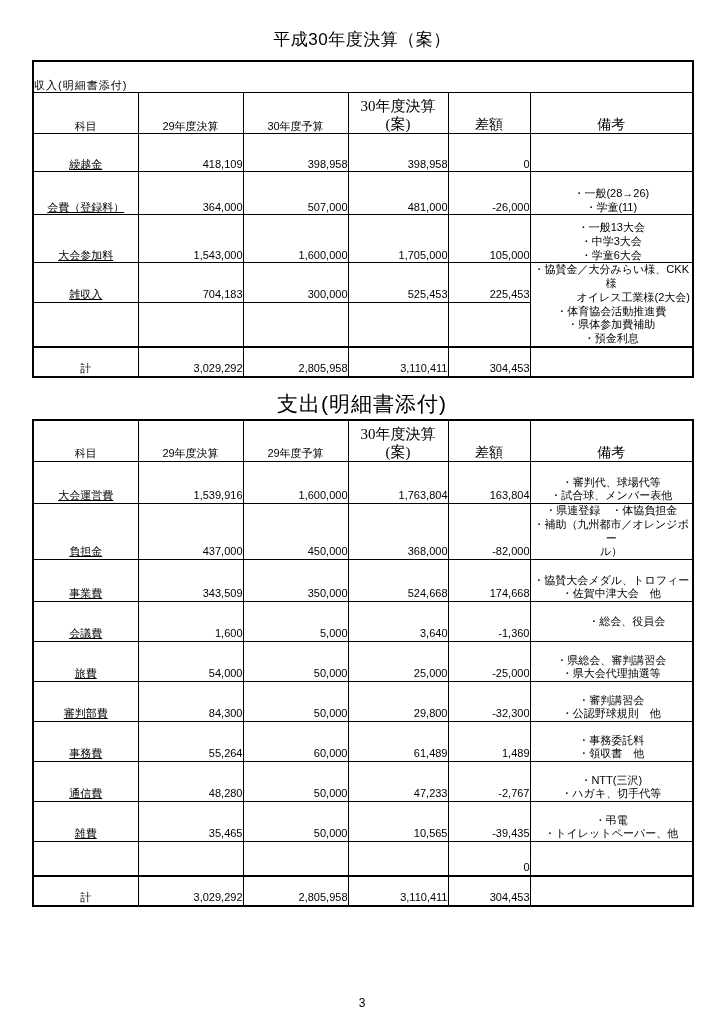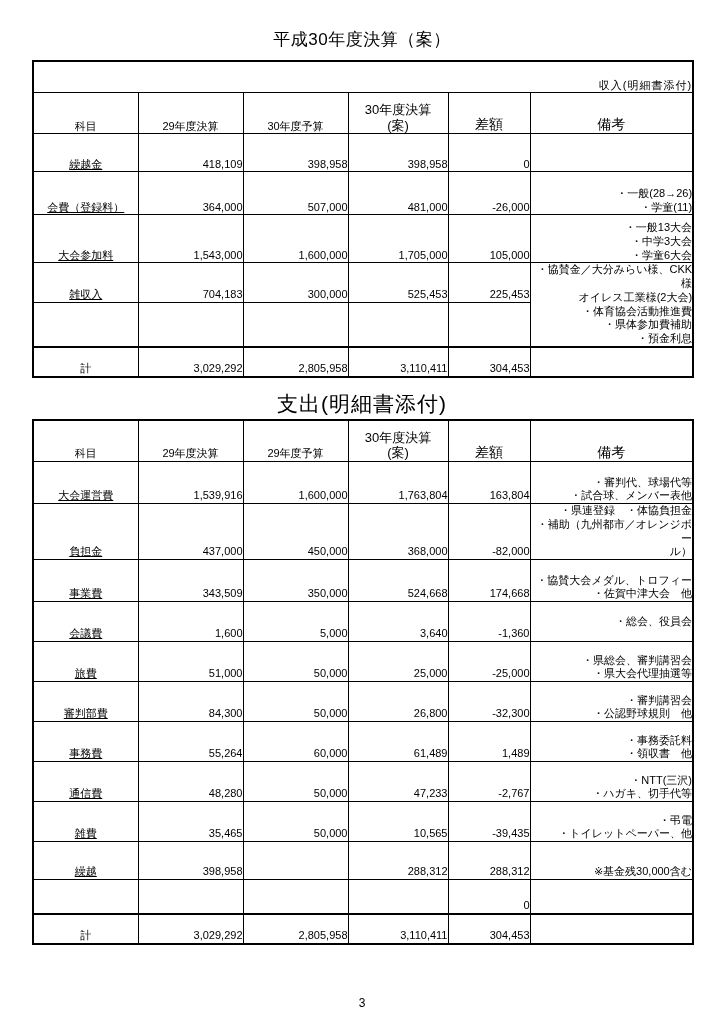--- a/index.html
+++ b/index.html
@@ -46,39 +46,40 @@
     border: 1px solid #000;
     padding: 0;
     vertical-align: bottom;
     font-weight: normal;
     font-size: 11px;
     line-height: 1.25;
   }
 
   
   .banner td {
-    text-align: right;
+    text-align: left;
     vertical-align: middle;
     font-size: 21px;
     height: 30px;
     letter-spacing: 1px;
     border-bottom: 2px solid #000;
   }
 
   
   .colhead td {
     text-align: center;
     vertical-align: middle;
     height: 40px;
     font-size: 13px;
     border-bottom: 2px solid #000;
   }
   .colhead td.two-line {
-    font-size: 13px;
+    font-size: 15px;
     line-height: 1.2;
+    font-family: Liberation Serif, serif;
   }
   .colhead td.narrow-h {
     font-size: 14px;
   }
 
   
   .item-cell {
     text-align: center;
     padding: 0 0 1px 3px;
     vertical-align: bottom;
@@ -87,21 +88,21 @@
     text-decoration: underline;
   }
   .num-cell {
     text-align: right;
     padding: 0 4px 1px 0;
     vertical-align: bottom;
     font-size: 11.5px;
     white-space: nowrap;
   }
   .note-cell {
-    text-align: right;
+    text-align: center;
     padding: 1px 2px 1px 3px;
     vertical-align: top;
     font-size: 10px;
     line-height: 1.33;
     white-space: pre-line;
   }
   .note-cell.v-mid {
     vertical-align: middle;
     padding-left: 31px;
   }
@@ -293,33 +294,33 @@
         <td class="item-cell">会議費</td>
         <td class="num-cell">1,600</td>
         <td class="num-cell">5,000</td>
         <td class="num-cell">3,640</td>
         <td class="num-cell">-1,360</td>
         <td class="note-cell v-mid">・総会、役員会</td>
       </tr>
 
       <tr style="height:40px;">
         <td class="item-cell">旅費</td>
-        <td class="num-cell">51,000</td>
+        <td class="num-cell">54,000</td>
         <td class="num-cell">50,000</td>
         <td class="num-cell">25,000</td>
         <td class="num-cell">-25,000</td>
         <td class="note-cell">・県総会、審判講習会
 ・県大会代理抽選等</td>
       </tr>
 
       <tr style="height:40px;">
         <td class="item-cell">審判部費</td>
         <td class="num-cell">84,300</td>
         <td class="num-cell">50,000</td>
-        <td class="num-cell">26,800</td>
+        <td class="num-cell">29,800</td>
         <td class="num-cell">-32,300</td>
         <td class="note-cell">・審判講習会
 ・公認野球規則　他</td>
       </tr>
 
       <tr style="height:40px;">
         <td class="item-cell">事務費</td>
         <td class="num-cell">55,264</td>
         <td class="num-cell">60,000</td>
         <td class="num-cell">61,489</td>
@@ -342,28 +343,20 @@
         <td class="item-cell">雑費</td>
         <td class="num-cell">35,465</td>
         <td class="num-cell">50,000</td>
         <td class="num-cell">10,565</td>
         <td class="num-cell">-39,435</td>
         <td class="note-cell">・弔電
 ・トイレットペーパー、他</td>
       </tr>
 
 
-      <tr style="height:38px;">
-        <td class="item-cell">繰越</td>
-        <td class="num-cell">398,958</td>
-        <td class="num-cell"></td>
-        <td class="num-cell">288,312</td>
-        <td class="num-cell">288,312</td>
-        <td class="note-cell">※基金残30,000含む</td>
-      </tr>
 
       <tr style="height:34px;">
         <td class="item-cell"></td>
         <td class="num-cell"></td>
         <td class="num-cell"></td>
         <td class="num-cell"></td>
         <td class="num-cell">0</td>
         <td class="note-cell"></td>
       </tr>
 

